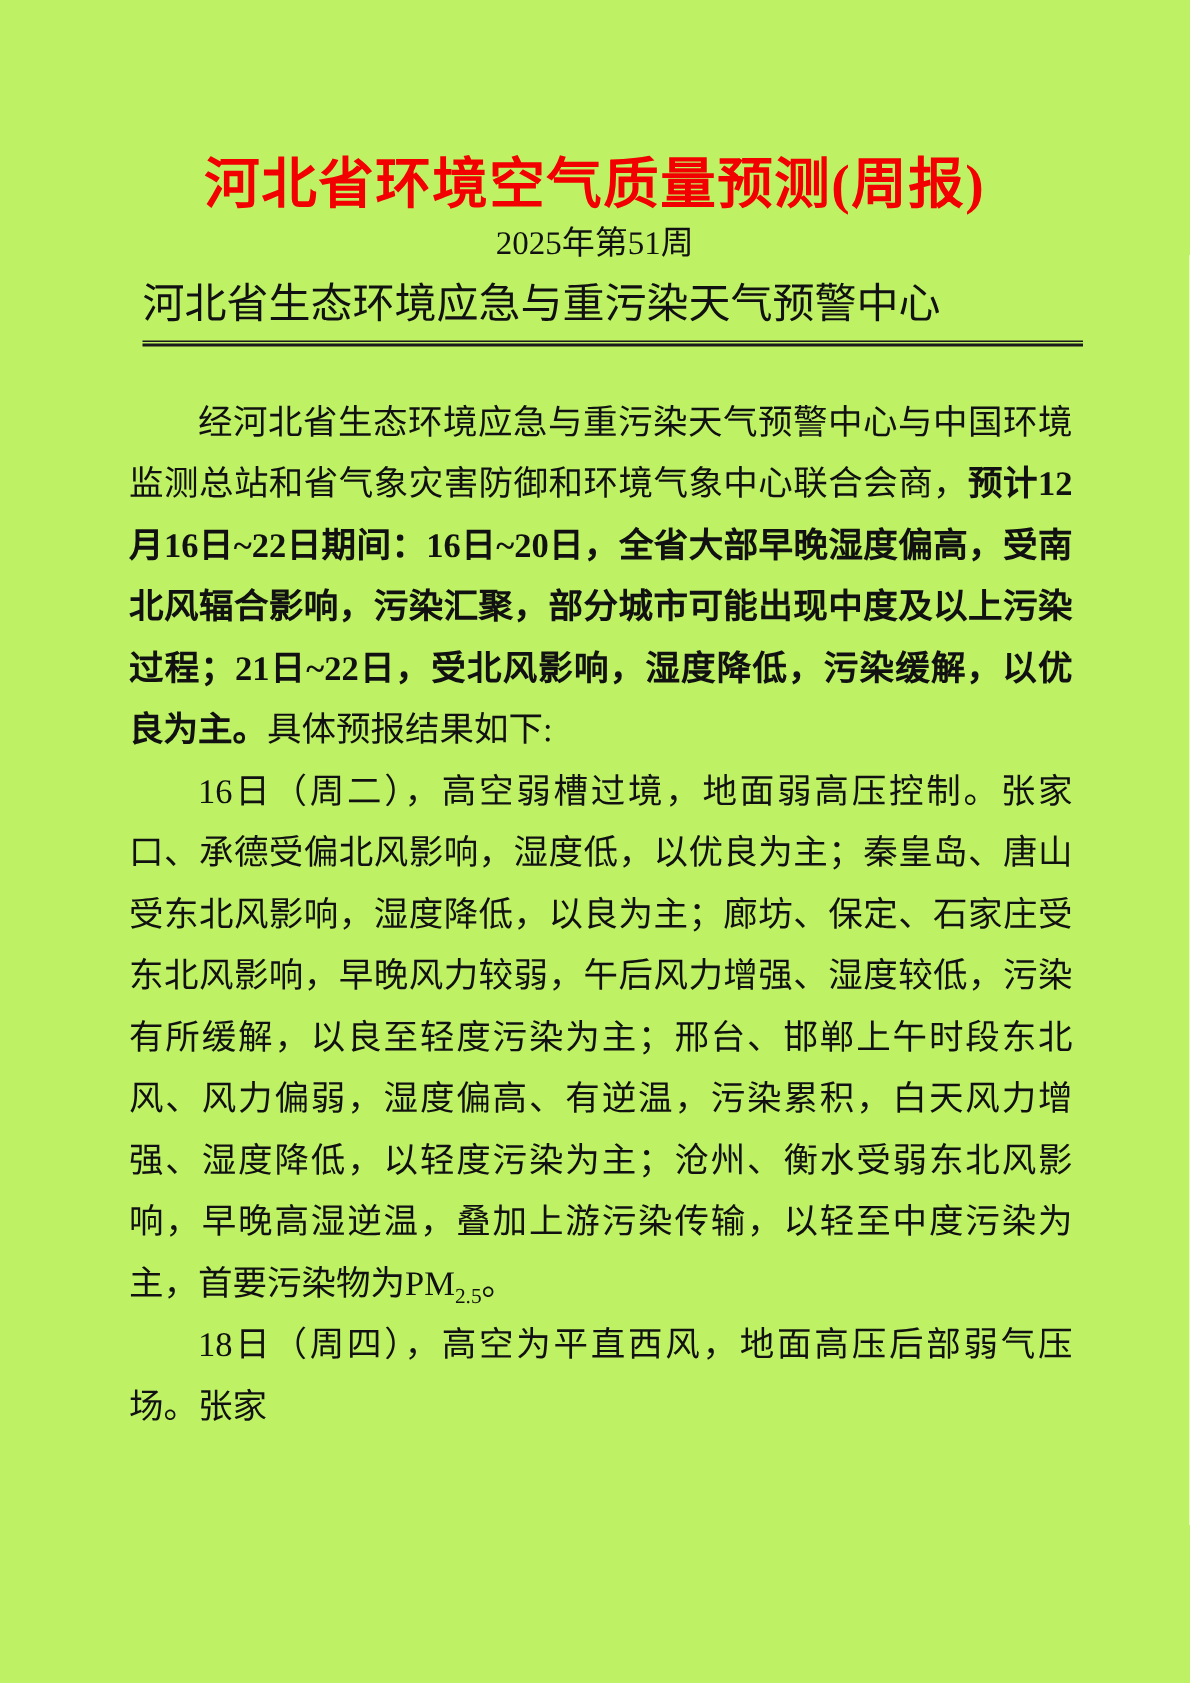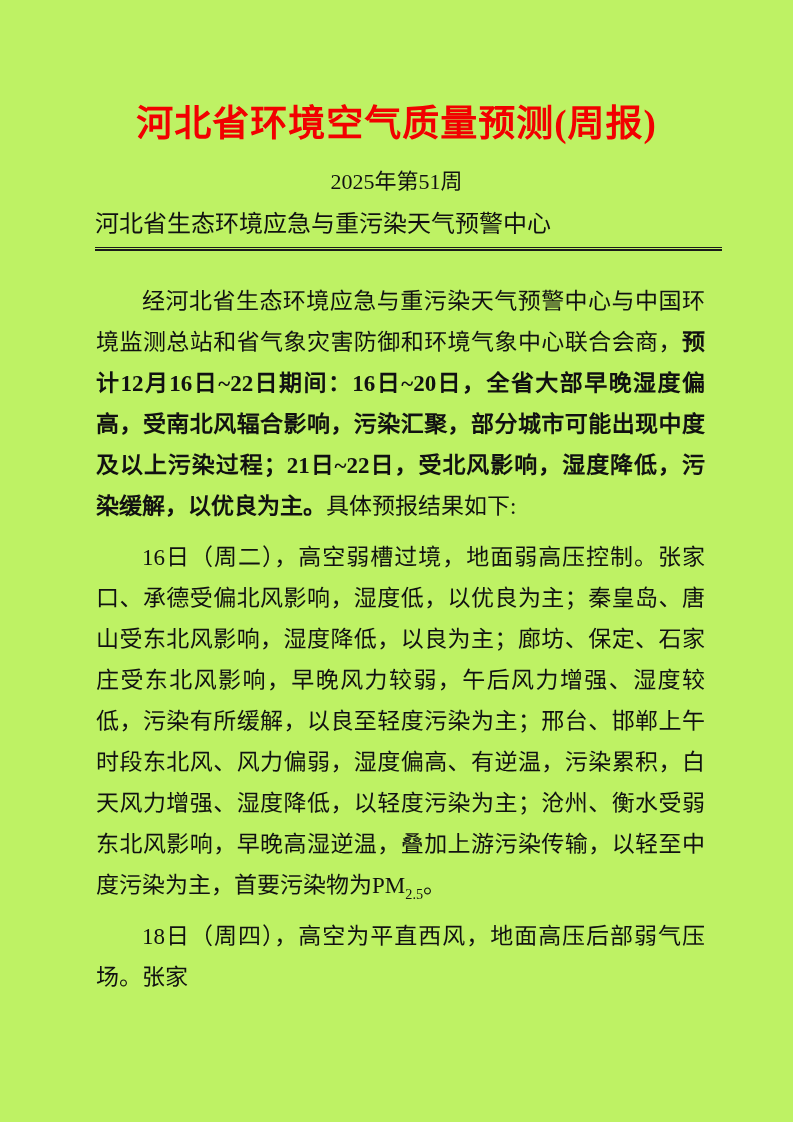--- a/index.html
+++ b/index.html
@@ -21,49 +21,49 @@
     margin: 0;
     padding-top: 100px;
     text-align: center;
     font-size: 37px;
     line-height: 48px;
     font-weight: 700;
     color: #f20000;
     letter-spacing: 1px;
   }
   .doc-week {
-    margin-top: 20px;
+    margin-top: 0;
     text-align: center;
     font-size: 22px;
     line-height: 28px;
     color: #111111;
   }
   .doc-meta {
     margin: 14px 69px 0 95px;
     display: flex;
     justify-content: space-between;
     align-items: baseline;
-    font-size: 24px;
+    font-size: 28px;
     line-height: 28px;
   }
   .doc-rule {
     margin: 9px 71px 0 95px;
     height: 1px;
     border-top: 1px solid #1a1a1a;
     border-bottom: 2px solid #1a1a1a;
   }
   .report-body {
     margin: 30px 78px 0 86px;
     font-size: 23px;
     line-height: 41px;
     text-align: justify;
     text-justify: inter-character;
   }
   .para {
-    margin: 10px;
+    margin: 0;
     text-indent: 2em;
   }
   .bold {
     font-weight: 700;
   }
   .subscript {
     font-size: 0.62em;
     line-height: 0;
   }
 </style>

